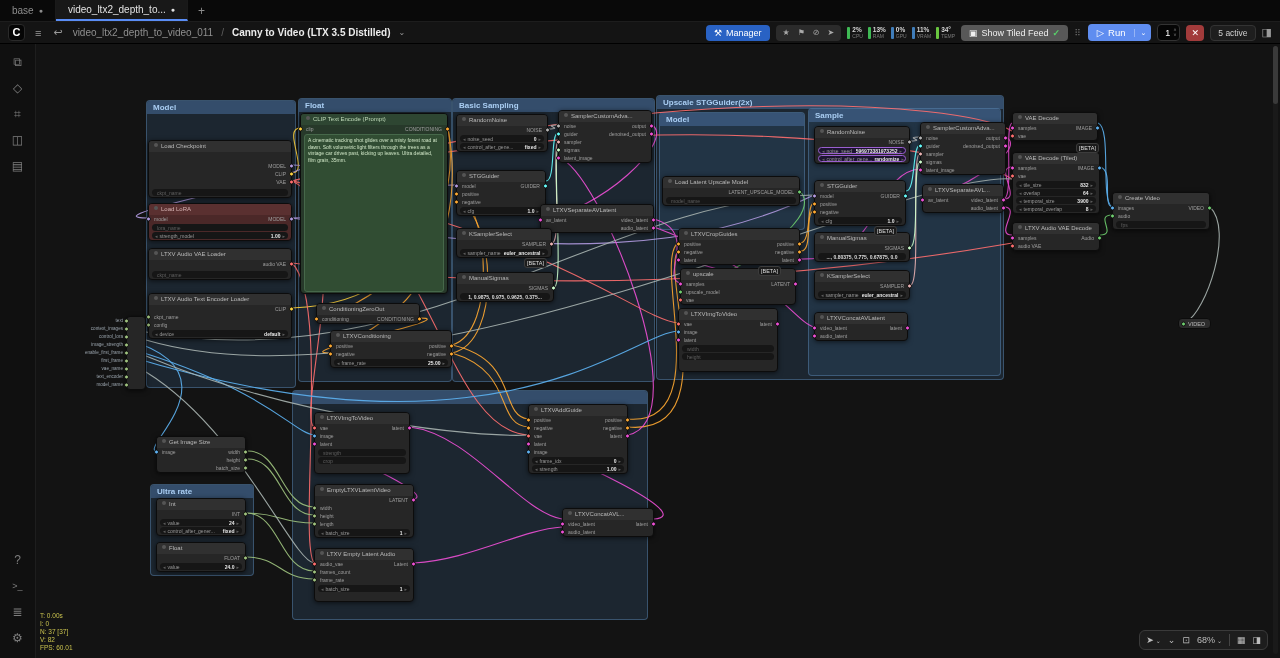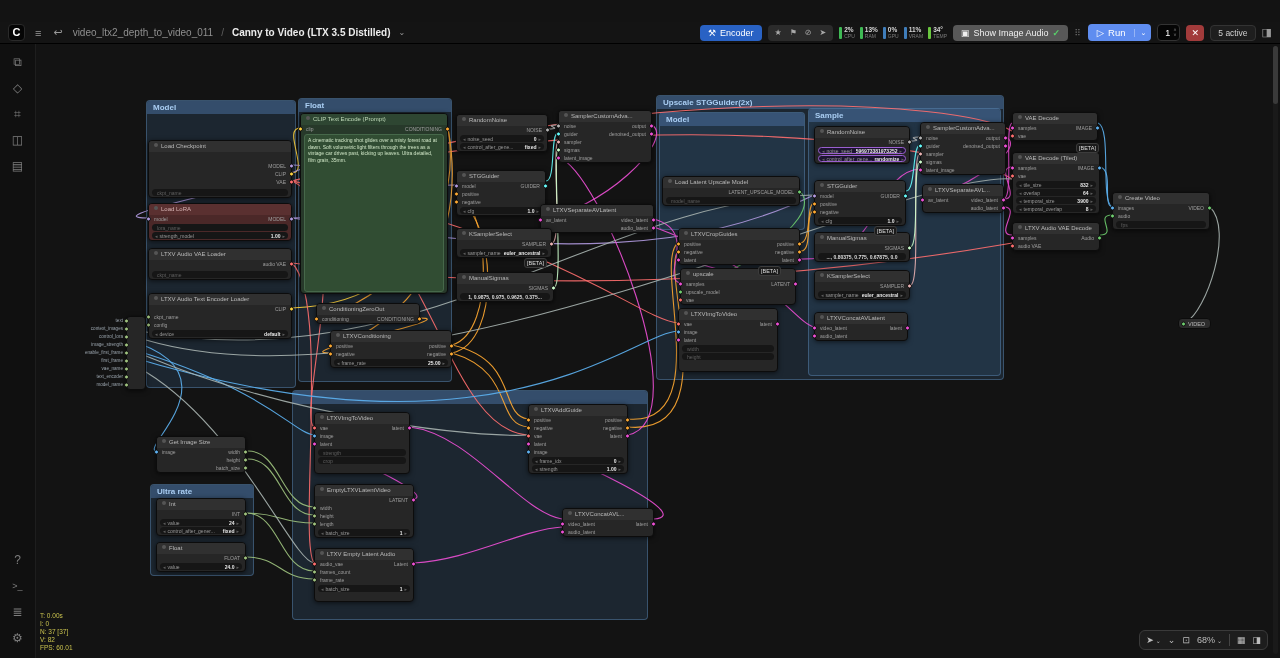--- a/index.html
+++ b/index.html
@@ -113,20 +113,23 @@
 <body>
 
 <div id="app">
 
   <div id="canvas">
       <div class="group" style="left: 146px; top: 100px; width: 150px; height: 288px;">
         <div class="ghead">Model</div>
       </div>
       <div class="group" style="left: 298px; top: 98px; width: 154px; height: 284px;">
         <div class="ghead">Float</div>
+      </div>
+      <div class="group" style="left: 452px; top: 98px; width: 203px; height: 284px;">
+        <div class="ghead">Basic Sampling</div>
       </div>
       <div class="group" style="left: 656px; top: 95px; width: 348px; height: 285px;">
         <div class="ghead">Upscale STGGuider(2x)</div>
       </div>
       <div class="group" style="left: 659px; top: 112px; width: 146px; height: 118px;">
         <div class="ghead">Model</div>
       </div>
       <div class="group" style="left: 808px; top: 108px; width: 193px; height: 268px;">
         <div class="ghead">Sample</div>
       </div>
@@ -930,34 +933,45 @@
     </span>
     <span class="navbtn">
       <span>◨</span>
     </span>
   </div>
 
   <div id="scroll">
       <div class="thumb"></div>
     </div>
 
+  <div id="tabbar">
+    <div class="tab">
+      <span>base</span>
+      <span class="tdot">●</span>
+    </div>
+    <div class="tab active">
+      <span>video_ltx2_depth_to...</span>
+      <span class="tdot">●</span>
+    </div>
+    <div class="newtab">+</div>
+  </div>
 
   <div id="menubar">
     <div id="logo">C</div>
     <span class="mbicon">≡</span>
     <span class="mbicon">↩</span>
     <span id="crumb-file">video_ltx2_depth_to_video_011</span>
     <span id="crumb-sep">/</span>
     <span id="wf-title">Canny to Video (LTX 3.5 Distilled)</span>
     <span id="wf-caret">⌄</span>
 
     <div id="rightbar">
       <div id="manager-btn">
         <span>⚒</span>
-        <span>Encoder</span>
+        <span>Manager</span>
       </div>
       <div id="qicons">
         <span>★</span>
         <span>⚑</span>
         <span>⊘</span>
         <span>➤</span>
       </div>
       <div id="monitors" style="display:flex;gap:5px">
           <div class="mon">
             <span class="bar" style="background: rgb(63, 186, 85);"></span>
@@ -990,21 +1004,21 @@
           <div class="mon">
             <span class="bar" style="background: rgb(105, 198, 63);"></span>
             <span class="mcol">
               <span class="mval">34°</span>
               <span class="mlab">TEMP</span>
             </span>
           </div>
         </div>
       <div id="feed-btn">
         <span>▣</span>
-        <span>Show Image Audio</span>
+        <span>Show Tiled Feed</span>
         <span class="chk">✓</span>
       </div>
       <span id="grip">⠿</span>
       <div id="run-btn">
         <span class="rmain">
           <span>▷</span>
           <span>Run</span>
         </span>
         <span class="rcaret">⌄</span>
       </div>

